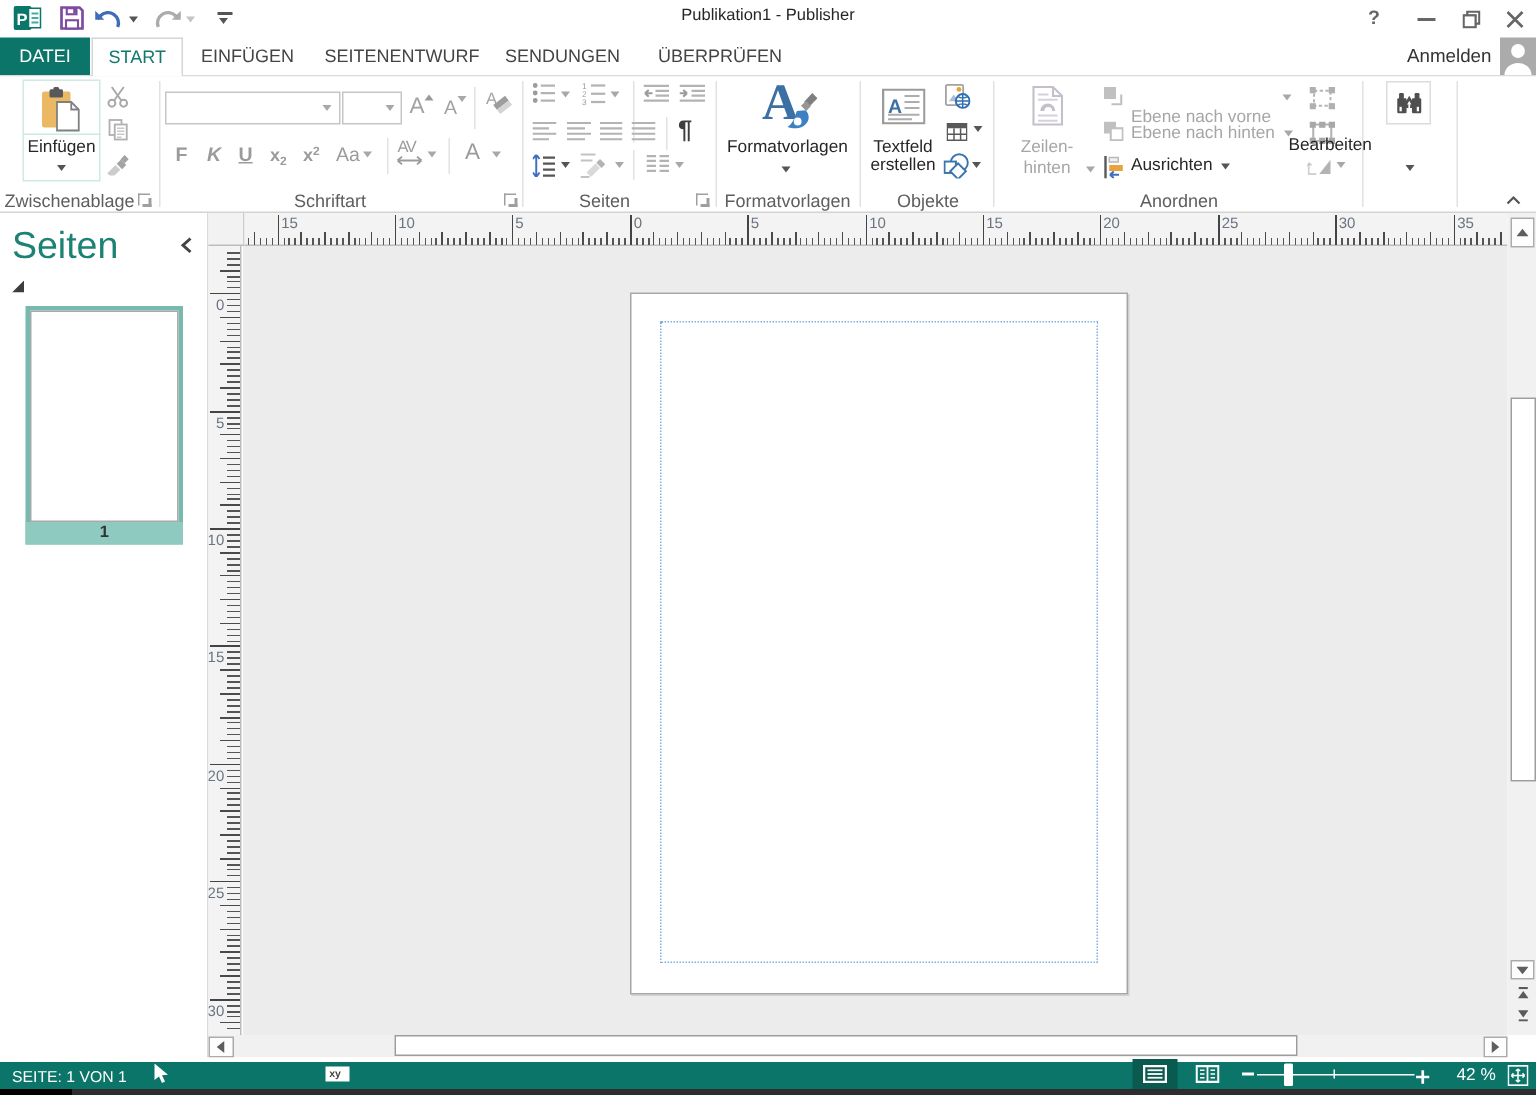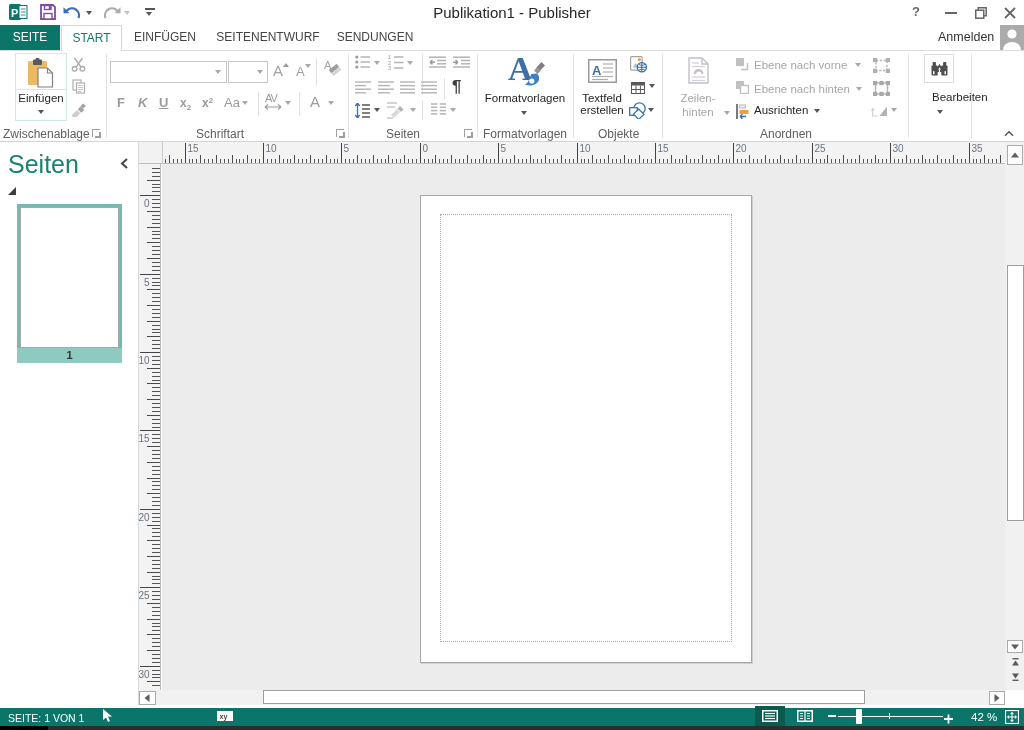--- a/index.html
+++ b/index.html
@@ -41,39 +41,40 @@
  <path d="M0.5 3.2 v6 h6 z" fill="#3e6cb9"></path>
 </svg>
 <div class="dd dk" style="left:86px;top:11px"></div>
 <svg class="ico" style="left:102px;top:4px" width="19" height="16" viewBox="0 0 19 16">
  <path d="M3.5 14 a7 7 0 0 1 11.5 -7.5 l2 2" fill="none" stroke="#ababab" stroke-width="2.2"></path>
  <path d="M18.5 3.2 v6 h-6 z" fill="#ababab"></path>
 </svg>
 <div class="dd" style="left:124px;top:11px;border-top-color:#c4c4c4;"></div>
 <div class="abs" style="left:145px;top:8px;width:10px;height:1.6px;background:#555"></div>
 <div class="dd dk" style="left:146px;top:12px"></div>
-<div class="abs" style="left:0;top:4px;width:1024px;text-align:center;font-size:15px;color:#262626;">Publikation1 - Publisher</div>
+<div class="abs" style="left:0;top:4px;width:1024px;text-align:center;font-size:11px;color:#262626;">Publikation1 - Publisher</div>
 <div class="abs" style="left:912px;top:4px;font-size:13px;font-weight:bold;color:#666;">?</div>
 <div class="abs" style="left:945px;top:11.5px;width:12px;height:2px;background:#666;"></div>
 <svg class="ico" style="left:975px;top:6.5px" width="12" height="12" viewBox="0 0 12 12">
  <rect x="0.75" y="3.2" width="8" height="8" fill="#fff" stroke="#666" stroke-width="1.5"></rect>
  <path d="M3.2 3.2 v-2.4 h8 v8 h-2.4" fill="none" stroke="#666" stroke-width="1.5"></path>
 </svg>
 <svg class="ico" style="left:1004px;top:6.5px" width="12" height="12" viewBox="0 0 12 12">
  <path d="M1 1 L11 11 M11 1 L1 11" stroke="#666" stroke-width="1.8"></path>
 </svg>
 
 <div class="abs" style="left:0;top:25px;width:1024px;height:25px;background:#fff;"></div>
 <div class="abs" style="left:0;top:25px;width:60px;height:25px;background:#0a7568;color:#fff;
- font-size:12px;text-align:center;line-height:25px;">SEITE</div>
+ font-size:12px;text-align:center;line-height:25px;">DATEI</div>
 <div class="abs" style="left:61px;top:25px;width:61px;height:25px;background:#fff;
  border:1px solid #d5d5d5;border-bottom:none;color:#0f7a6c;font-size:12px;text-align:center;line-height:24px;">START</div>
 <div class="abs" style="left:165px;top:25px;width:160px;margin-left:-80px;height:25px;color:#444;font-size:12px;text-align:center;line-height:25px;">EINFÜGEN</div>
 <div class="abs" style="left:268px;top:25px;width:160px;margin-left:-80px;height:25px;color:#444;font-size:12px;text-align:center;line-height:25px;">SEITENENTWURF</div>
 <div class="abs" style="left:375px;top:25px;width:160px;margin-left:-80px;height:25px;color:#444;font-size:12px;text-align:center;line-height:25px;">SENDUNGEN</div>
+<div class="abs" style="left:480px;top:25px;width:160px;margin-left:-80px;height:25px;color:#444;font-size:12px;text-align:center;line-height:25px;">ÜBERPRÜFEN</div>
 
 <div class="abs" style="left:938px;top:25px;width:56px;height:25px;color:#333;font-size:12.5px;line-height:25px;">Anmelden</div>
 <div class="abs" style="left:1000px;top:25px;width:24px;height:25px;background:#ababab;overflow:hidden;">
  <svg width="24" height="25" viewBox="0 0 24 25">
   <circle cx="12" cy="9" r="4.6" fill="#fff"></circle>
   <path d="M3 25 a9 8 0 0 1 18 0 z" fill="#fff"></path>
  </svg>
 </div>
 
 <div class="abs" style="left:0;top:49.5px;width:1024px;height:1px;background:#dadada;"></div>
@@ -343,21 +344,21 @@
  <path d="M8.2 17 a2.6 2.6 0 0 1 5.2 0 z" fill="#fff"></path>
 </svg>
 <div class="gtxt" style="left:669px;top:92px;width:58px;">Zeilen-</div>
 <div class="gtxt" style="left:669px;top:106px;width:58px;">hinten</div>
 <div class="dd" style="left:724px;top:111px;"></div>
 
 <svg class="ico" style="left:736px;top:58px" width="13" height="13" viewBox="0 0 13 13">
  <rect x="0" y="0" width="8" height="8" fill="#c0c0c0"></rect>
  <path d="M5 11.5 h6.5 v-6.5" fill="none" stroke="#c0c0c0" stroke-width="1.4"></path>
 </svg>
-<div class="gtxt" style="left:754px;top:59px;">Ebene nach vorne</div>
+<div class="gtxt" style="left:754px;top:72px;">Ebene nach vorne</div>
 <div class="dd" style="left:855px;top:63px;"></div>
 <svg class="ico" style="left:736px;top:81px" width="13" height="13" viewBox="0 0 13 13">
  <rect x="0" y="0" width="8" height="8" fill="#c0c0c0"></rect>
  <rect x="4.5" y="4.5" width="8" height="8" fill="#fff" stroke="#c0c0c0" stroke-width="1.4"></rect>
 </svg>
 <div class="gtxt" style="left:754px;top:83px;">Ebene nach hinten</div>
 <div class="dd" style="left:856px;top:87px;"></div>
 <svg class="ico" style="left:736px;top:104px" width="14" height="15" viewBox="0 0 14 15">
  <line x1="1" y1="0" x2="1" y2="15" stroke="#595959" stroke-width="1.6"></line>
  <rect x="3.5" y="1" width="6" height="3" fill="#f0f0f0" stroke="#b9b9b9"></rect>
@@ -404,21 +405,21 @@
   <rect x="5.5" y="6" width="6" height="5"></rect>
   <path d="M8.5 2.8 l2.3 4 h-4.6 z"></path>
  </g>
  <g fill="#fff">
   <rect x="2" y="10.2" width="1.5" height="3"></rect>
   <rect x="13.5" y="10.2" width="1.5" height="3"></rect>
   <rect x="7.9" y="8.5" width="1.2" height="6"></rect>
   <path d="M8.5 6.2 l1.4 2.4 h-2.8 z"></path>
  </g>
 </svg>
-<div class="btxt" style="left:932px;top:91px;width:44px;">Bearbeiten</div>
+<div class="btxt" style="left:859px;top:91px;width:44px;">Bearbeiten</div>
 <div class="dd dk" style="left:936.5px;top:110px;"></div>
 
 <div class="abs" style="left:0;top:142px;width:1024px;height:563px;background:#fff;"></div>
 <div class="abs" style="left:138px;top:142px;width:1px;height:563px;background:#d9d9d9;"></div>
 
 <div class="abs" style="left:8px;top:150px;font-size:25px;color:#1b8274;">Seiten</div>
 <svg class="ico" style="left:120px;top:158px" width="9" height="11" viewBox="0 0 9 11">
  <path d="M7 1 L2 5.5 L7 10" fill="none" stroke="#444" stroke-width="2"></path>
 </svg>
 <svg class="ico" style="left:8px;top:187px" width="8" height="8" viewBox="0 0 8 8">

